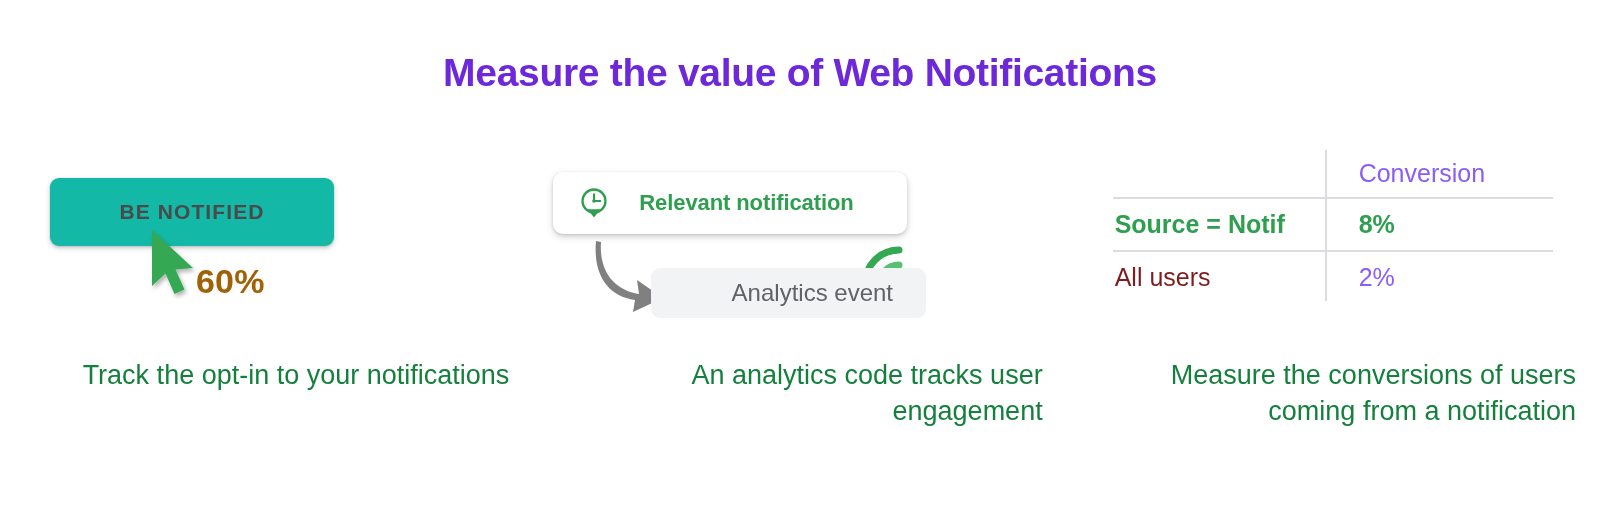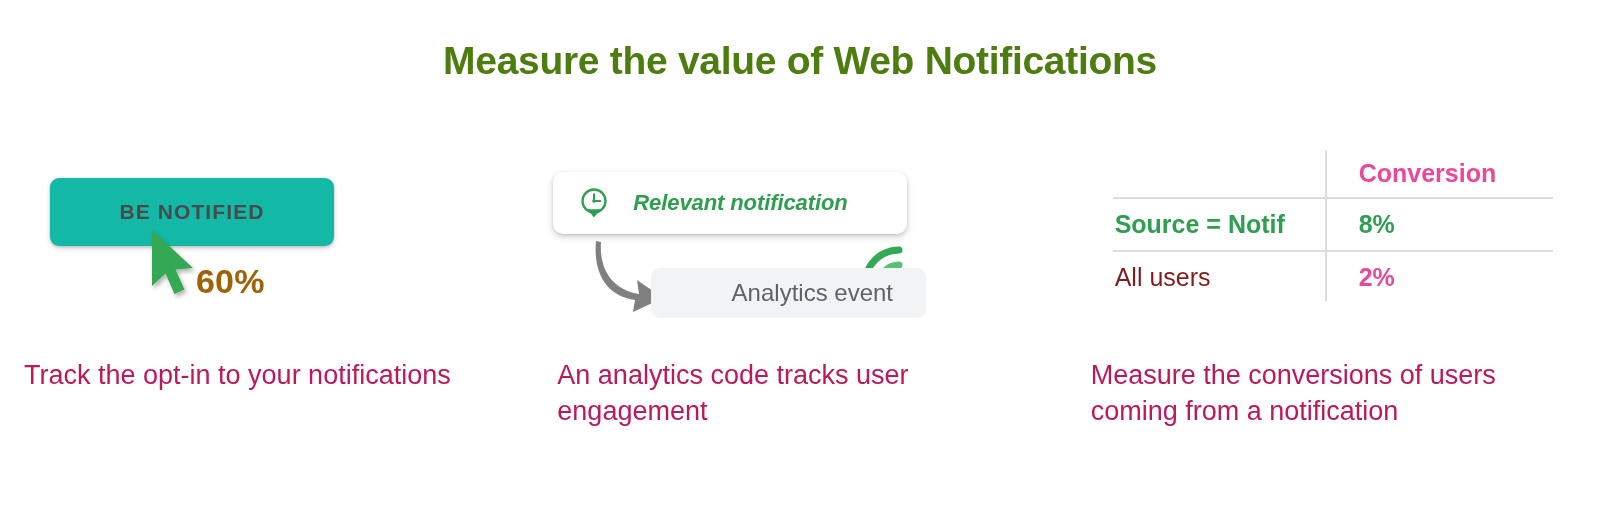--- a/index.html
+++ b/index.html
@@ -12,26 +12,26 @@
     background: #ffffff;
     font-family: "Liberation Sans", sans-serif;
     overflow: hidden;
     position: relative;
   }
 
   
   .page-title {
     position: absolute;
     left: 0;
-    top: 38px;
+    top: 50px;
     width: 1600px;
     text-align: center;
     font-size: 39px;
     font-weight: bold;
-    color: #4d7c0f;
+    color: #6d28d9;
     letter-spacing: -0.3px;
     line-height: 1.2;
   }
 
   
   .columns {
     position: absolute;
     left: 0;
     top: 140px;
     width: 1600px;
@@ -46,23 +46,23 @@
   .visual {
     position: relative;
     height: 200px;
   }
 
   .caption {
     position: absolute;
     top: 218px;
     left: 0;
     right: 0;
-    text-align: left;
+    text-align: right;
     font-size: 27px;
-    color: #be185d;
+    color: #15803d;
     line-height: 1.32;
     font-weight: 400;
     padding: 0 24px;
     box-sizing: border-box;
   }
 
   
   .notify-button {
     position: absolute;
     left: 50px;
@@ -115,26 +115,25 @@
     align-items: center;
     padding-left: 24px;
     box-sizing: border-box;
   }
   .notif-pin-icon {
     width: 34px;
     height: 34px;
     flex: 0 0 auto;
   }
   .notif-card-label {
-    margin-left: 22px;
+    margin-left: 28px;
     font-size: 22px;
     font-weight: bold;
     color: #2E9E4F;
     letter-spacing: -0.1px;
-    font-style: italic;
   }
 
   .curved-arrow {
     position: absolute;
     left: 58px;
     top: 96px;
     width: 80px;
     height: 80px;
   }
 
@@ -183,22 +182,21 @@
     box-sizing: border-box;
     padding-left: 2px;
     font-size: 25px;
     color: #7f1d1d;
   }
   .conv-cell-value {
     flex: 1 1 auto;
     box-sizing: border-box;
     padding-left: 34px;
     font-size: 25px;
-    color: #ec4899;
-    font-weight: bold;
+    color: #8b5cf6;
   }
   .conv-row.highlight .conv-cell-label,
   .conv-row.highlight .conv-cell-value {
     color: #2E9E4F;
     font-weight: bold;
   }
   .conv-hline {
     height: 2px;
     background: #DADCE0;
     margin-left: 0;

